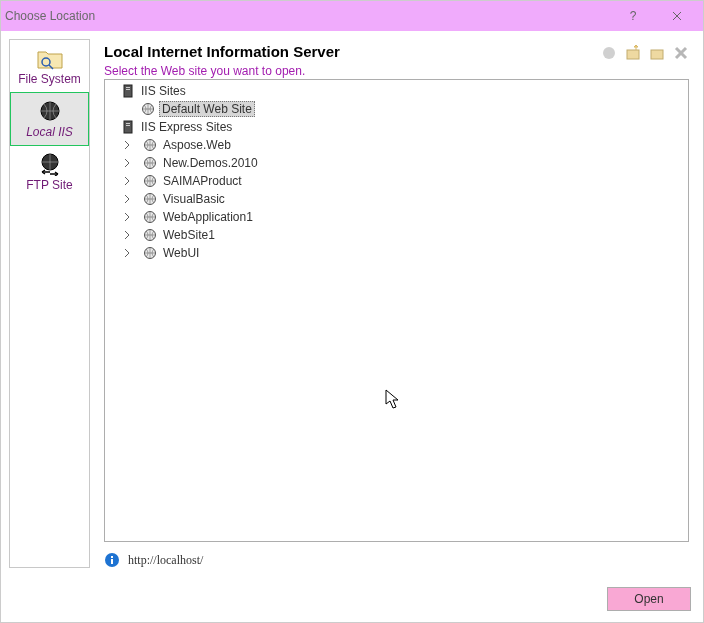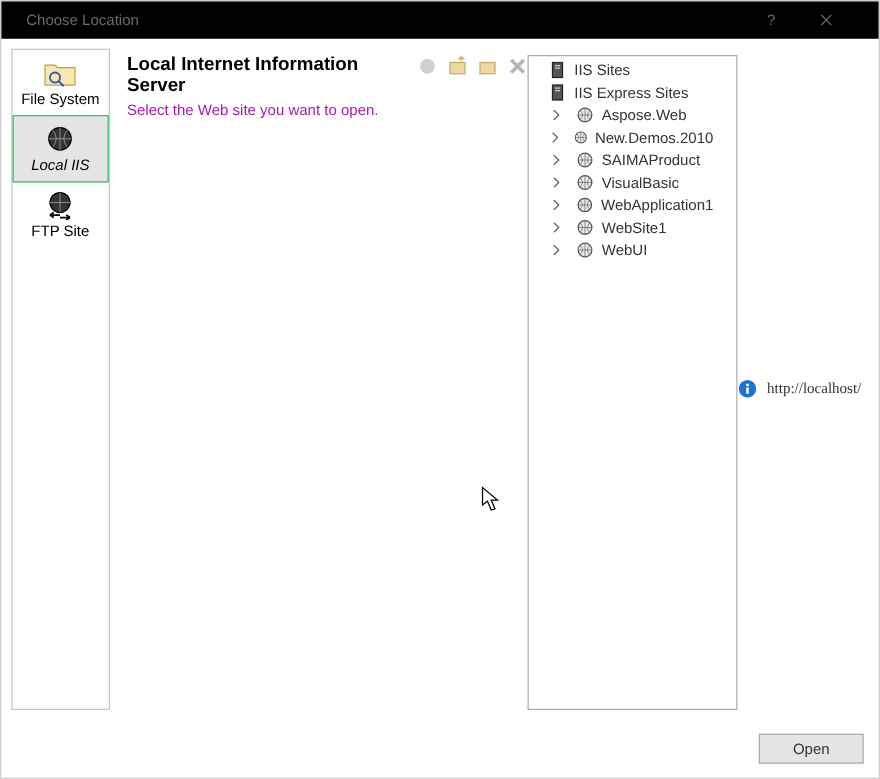--- a/index.html
+++ b/index.html
@@ -12,22 +12,22 @@
     width: 704px;
     height: 623px;
     border: 1px solid #ccc;
     display: flex;
     flex-direction: column;
   }
   .titlebar {
     height: 30px;
     display: flex;
     align-items: center;
-    padding: 0 20px;
-    background: #000000;
+    padding: 0 4px;
+    background: #f0abfc;
     color: #666;
     user-select: none;
   }
   .titlebar-title { flex: 0 0 auto; font-size: 12px; color: #6a6a6a; }
   .titlebar-spacer { flex: 1 1 auto; }
   .titlebar-btn {
     width: 44px;
     height: 30px;
     display: flex;
     align-items: center;
@@ -58,26 +58,26 @@
     padding: 6px 0;
     gap: 2px;
     cursor: default;
   }
   .sidebar-item.selected {
     background: #e5e5e5;
     border: 1px solid #22c55e;
     margin: 0;
     font-style: italic;
   }
-  .sidebar-item .lbl { font-size: 12px; color: #000000; }
+  .sidebar-item .lbl { font-size: 12px; color: #701a75; }
   .right-pane {
     flex: 1 1 auto;
     padding: 12px 14px 8px 14px;
     display: flex;
-    flex-direction: row;
+    flex-direction: column;
     min-width: 0;
   }
   .pane-header {
     display: flex;
     align-items: flex-start;
     justify-content: space-between;
     gap: 10px;
   }
   .pane-title { font-size: 15px; font-weight: bold; color: #000; }
   .pane-subtitle { font-size: 12px; color: #a21caf; margin-top: 4px; }
@@ -139,21 +139,21 @@
     justify-content: flex-end;
     align-items: center;
     gap: 8px;
     padding: 0 12px;
     border-top: 0;
   }
   .btn {
     min-width: 84px;
     height: 24px;
     border: 1px solid #adadad;
-    background: #e5e5e5;
+    background: #f9a8d4;
     font-size: 12px;
     display: flex;
     align-items: center;
     justify-content: center;
     cursor: default;
   }
   .cursor-ptr {
     position: absolute;
     pointer-events: none;
   }
@@ -234,20 +234,28 @@
 
       <div class="tree-row">
         <svg width="14" height="14" viewBox="0 0 14 14">
           <rect x="3" y="1" width="8" height="12" fill="#555" stroke="#222"></rect>
           <rect x="5" y="3" width="4" height="1" fill="#ccc"></rect>
           <rect x="5" y="5" width="4" height="1" fill="#ccc"></rect>
         </svg>
         <span class="node-label">IIS Sites</span>
       </div>
 
+      <div class="tree-row">
+        <span class="indent"></span>
+        <svg width="14" height="14" viewBox="0 0 14 14">
+          <circle cx="7" cy="7" r="5.5" fill="#e8e8e8" stroke="#555"></circle>
+          <path d="M1.5 7 H12.5 M7 1.5 V12.5 M3 3 Q7 7 3 11 M11 3 Q7 7 11 11" stroke="#555" stroke-width="0.5" fill="none"></path>
+        </svg>
+        <span class="node-label selected">Default Web Site</span>
+      </div>
 
       <div class="tree-row">
         <svg width="14" height="14" viewBox="0 0 14 14">
           <rect x="3" y="1" width="8" height="12" fill="#555" stroke="#222"></rect>
           <rect x="5" y="3" width="4" height="1" fill="#ccc"></rect>
           <rect x="5" y="5" width="4" height="1" fill="#ccc"></rect>
         </svg>
         <span class="node-label">IIS Express Sites</span>
       </div>
 

